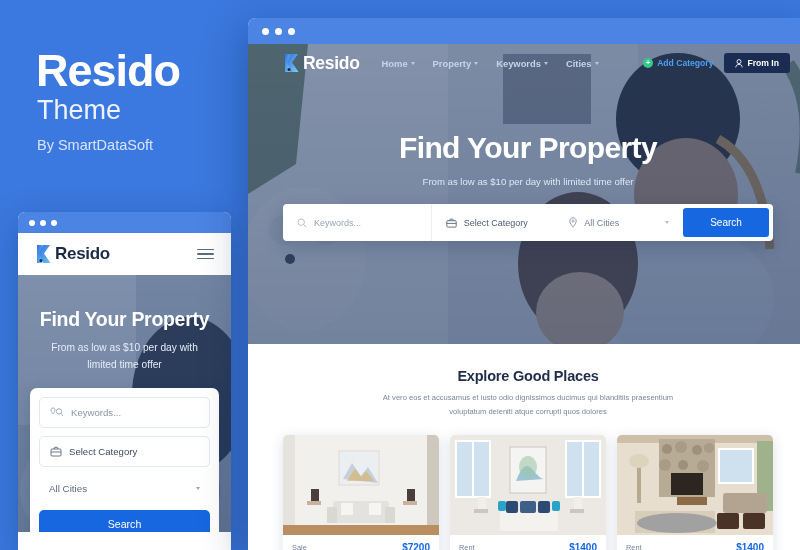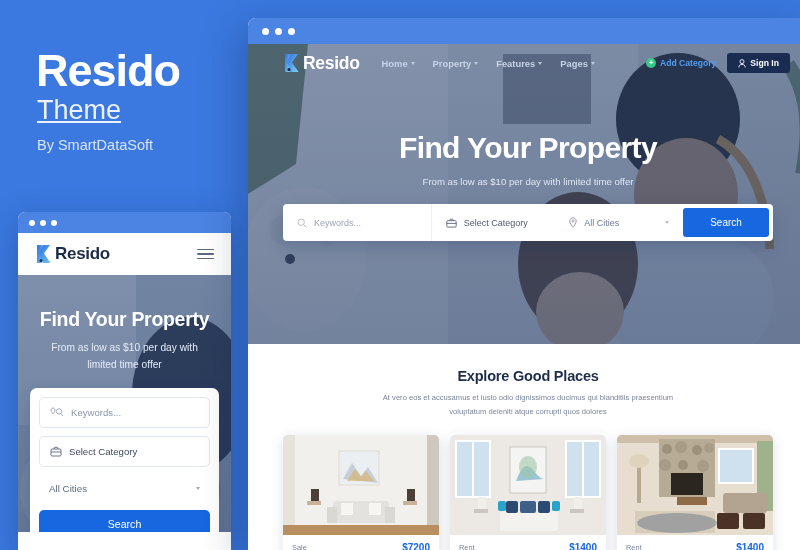--- a/index.html
+++ b/index.html
@@ -13,21 +13,21 @@
 
   
   .left-panel { position: absolute; left: 0; top: 0; width: 248px; height: 550px; }
   .brand-title {
     position: absolute; left: 36px; top: 48px;
     font-size: 45px; font-weight: bold; color: #ffffff;
     letter-spacing: -1px; line-height: 1;
   }
   .brand-sub {
     position: absolute; left: 37px; top: 97px;
-    font-size: 27px; font-weight: 300; color: #edf3fd; line-height: 1; text-decoration: underline;
+    font-size: 27px; font-weight: 300; color: #edf3fd; line-height: 1;
   }
   .brand-by {
     position: absolute; left: 37px; top: 138px;
     font-size: 14.5px; font-weight: 400; color: #d8e4f8; line-height: 1;
   }
 
   
   .mobile-mock {
     position: absolute; left: 18px; top: 212px;
     width: 213px; height: 340px;
@@ -273,40 +273,40 @@
         <nav class="desk-menu">
           <a href="#">
             <span>Home</span>
             <i class="chev"></i>
           </a>
           <a href="#">
             <span>Property</span>
             <i class="chev"></i>
           </a>
           <a href="#">
-            <span>Features</span>
+            <span>Keywords</span>
             <i class="chev"></i>
           </a>
           <a href="#">
-            <span>Pages</span>
+            <span>Cities</span>
             <i class="chev"></i>
           </a>
         </nav>
 
         <div class="desk-right">
           <div class="add-prop">
             <span class="plus-badge">+</span>
             <span>Add Category</span>
           </div>
           <div class="signin-btn">
             <svg width="8" height="9" viewBox="0 0 8 9">
               <circle cx="4" cy="2.6" r="2" fill="none" stroke="#fff" stroke-width=".9"></circle>
               <path d="M.8 8.4c0-1.9 1.4-3 3.2-3s3.2 1.1 3.2 3" fill="none" stroke="#fff" stroke-width=".9"></path>
             </svg>
-            <span>Sign In</span>
+            <span>From In</span>
           </div>
         </div>
       </div>
 
       <div class="desk-hero-body">
         <div class="desk-h1">Find Your Property</div>
         <div class="desk-sub">From as low as $10 per day with limited time offer</div>
 
         <div class="desk-searchbar">
           <div class="sb-cell sb-kw">

